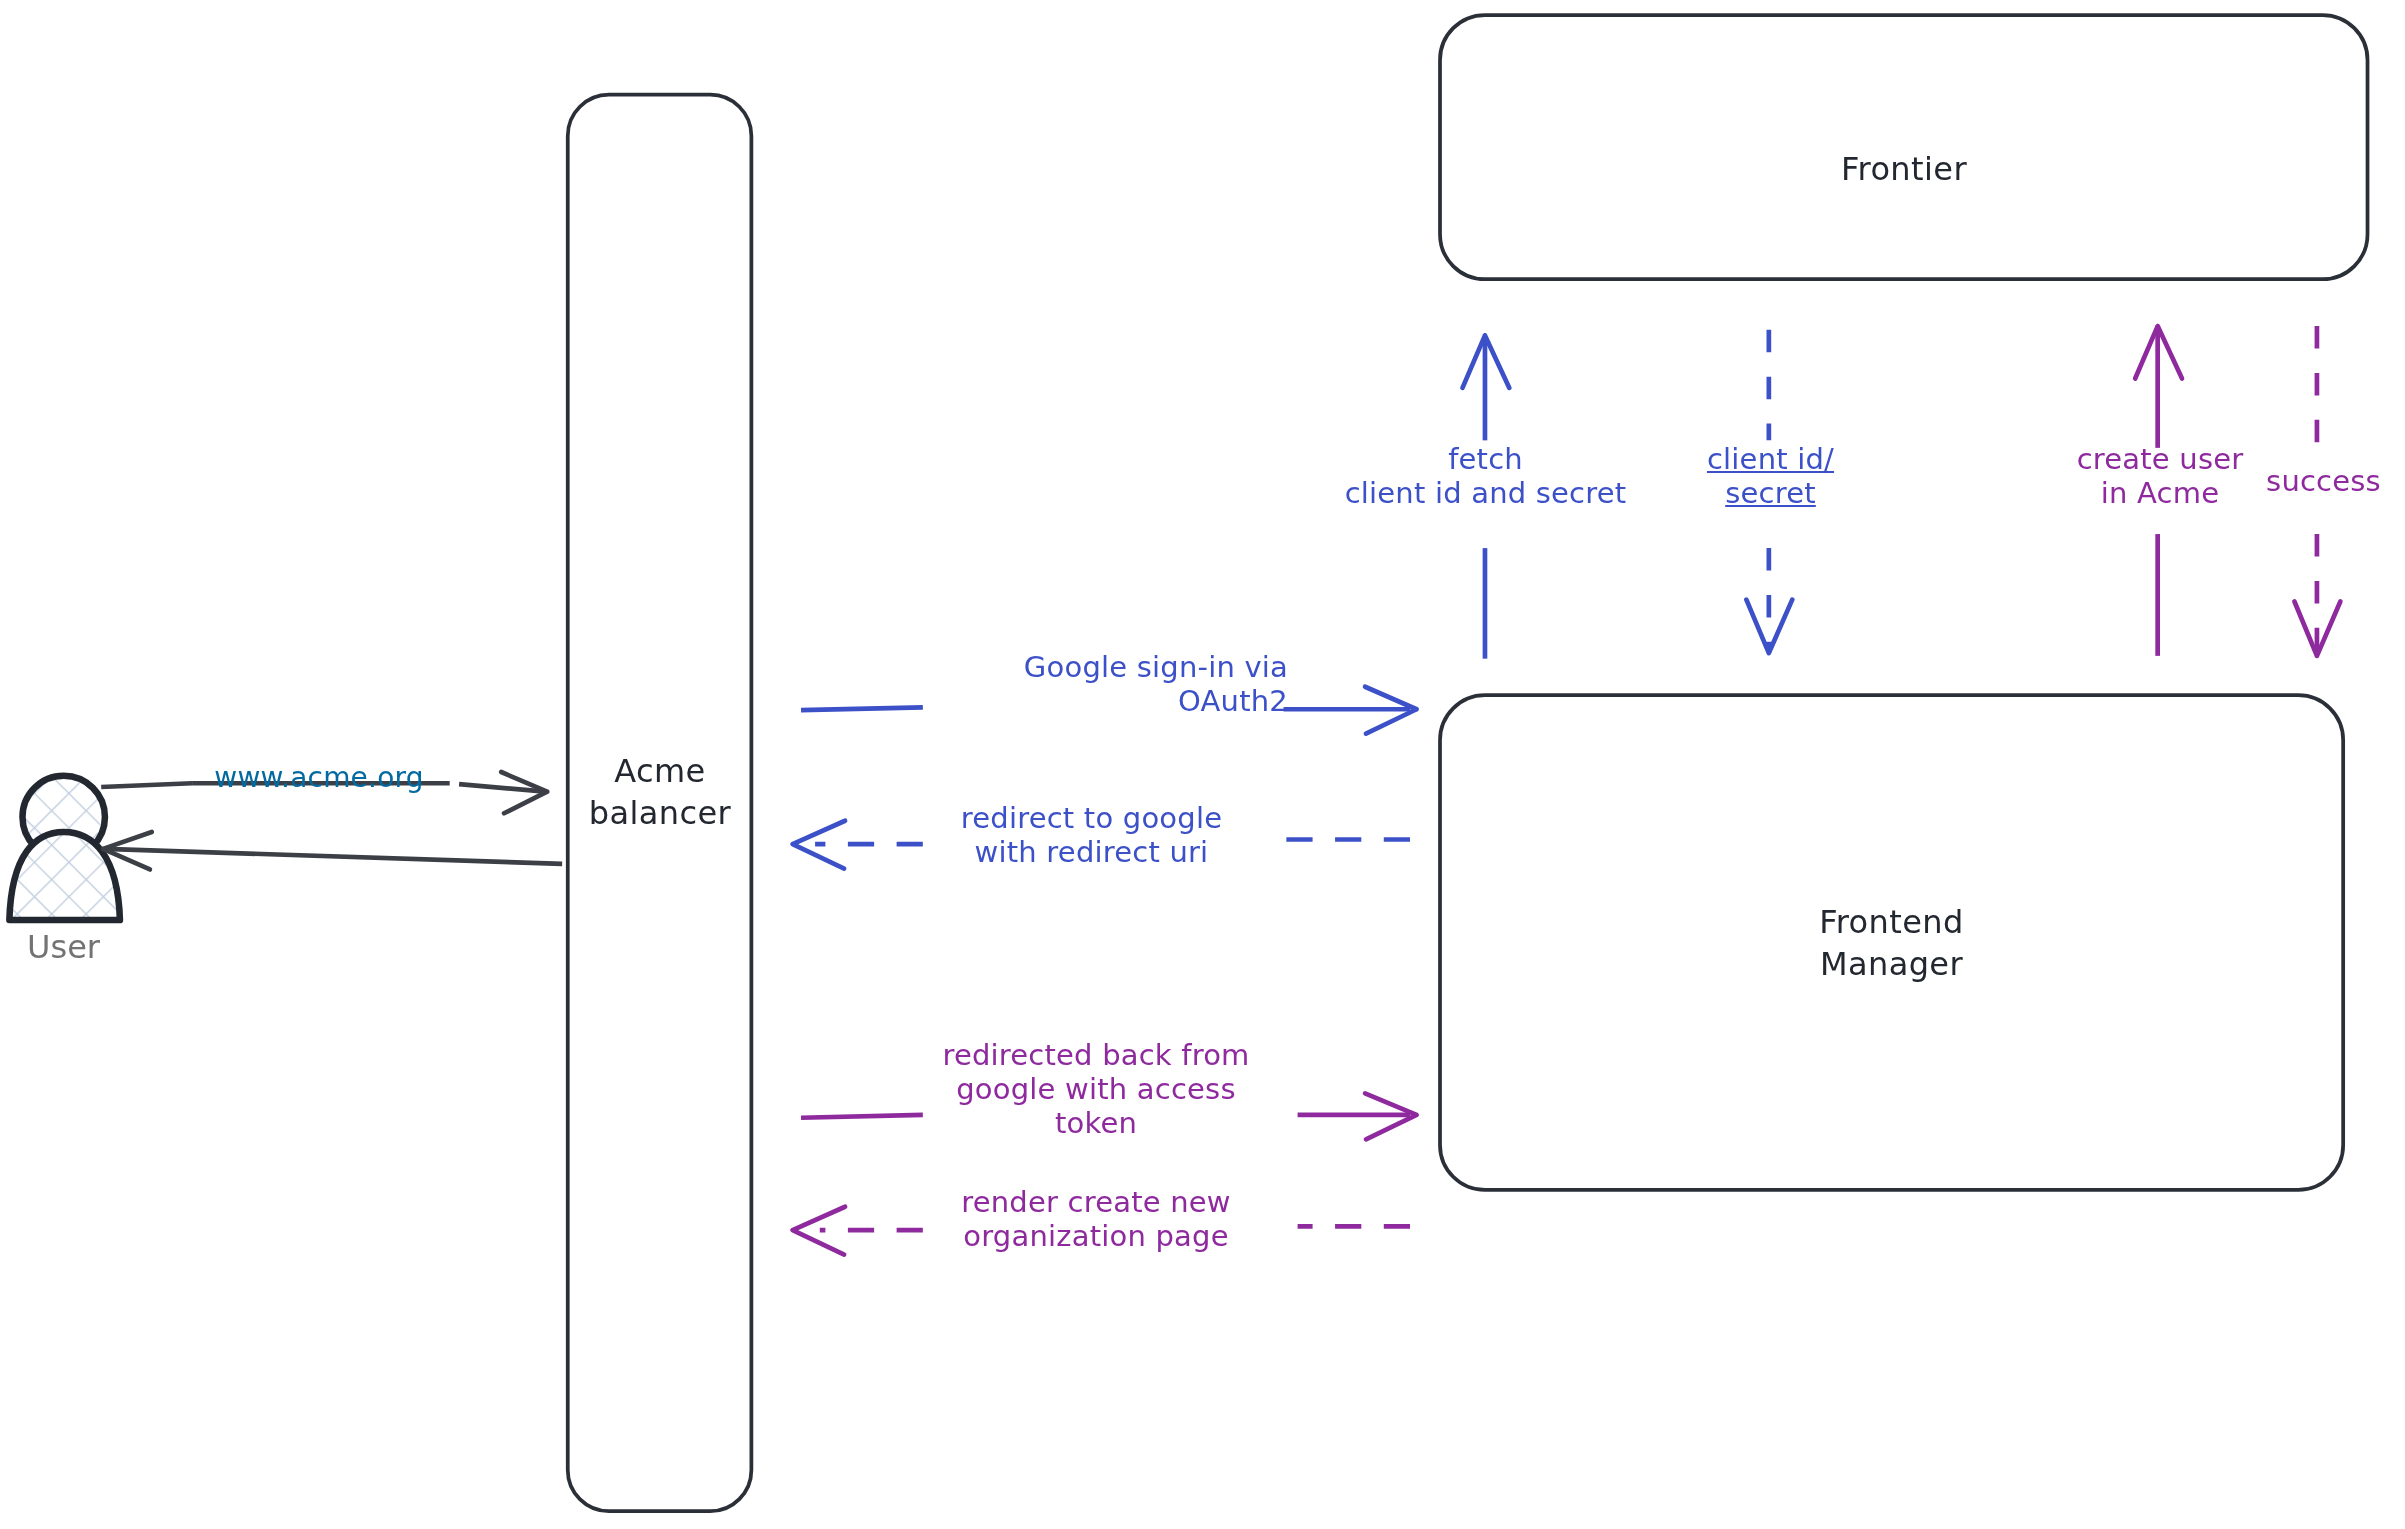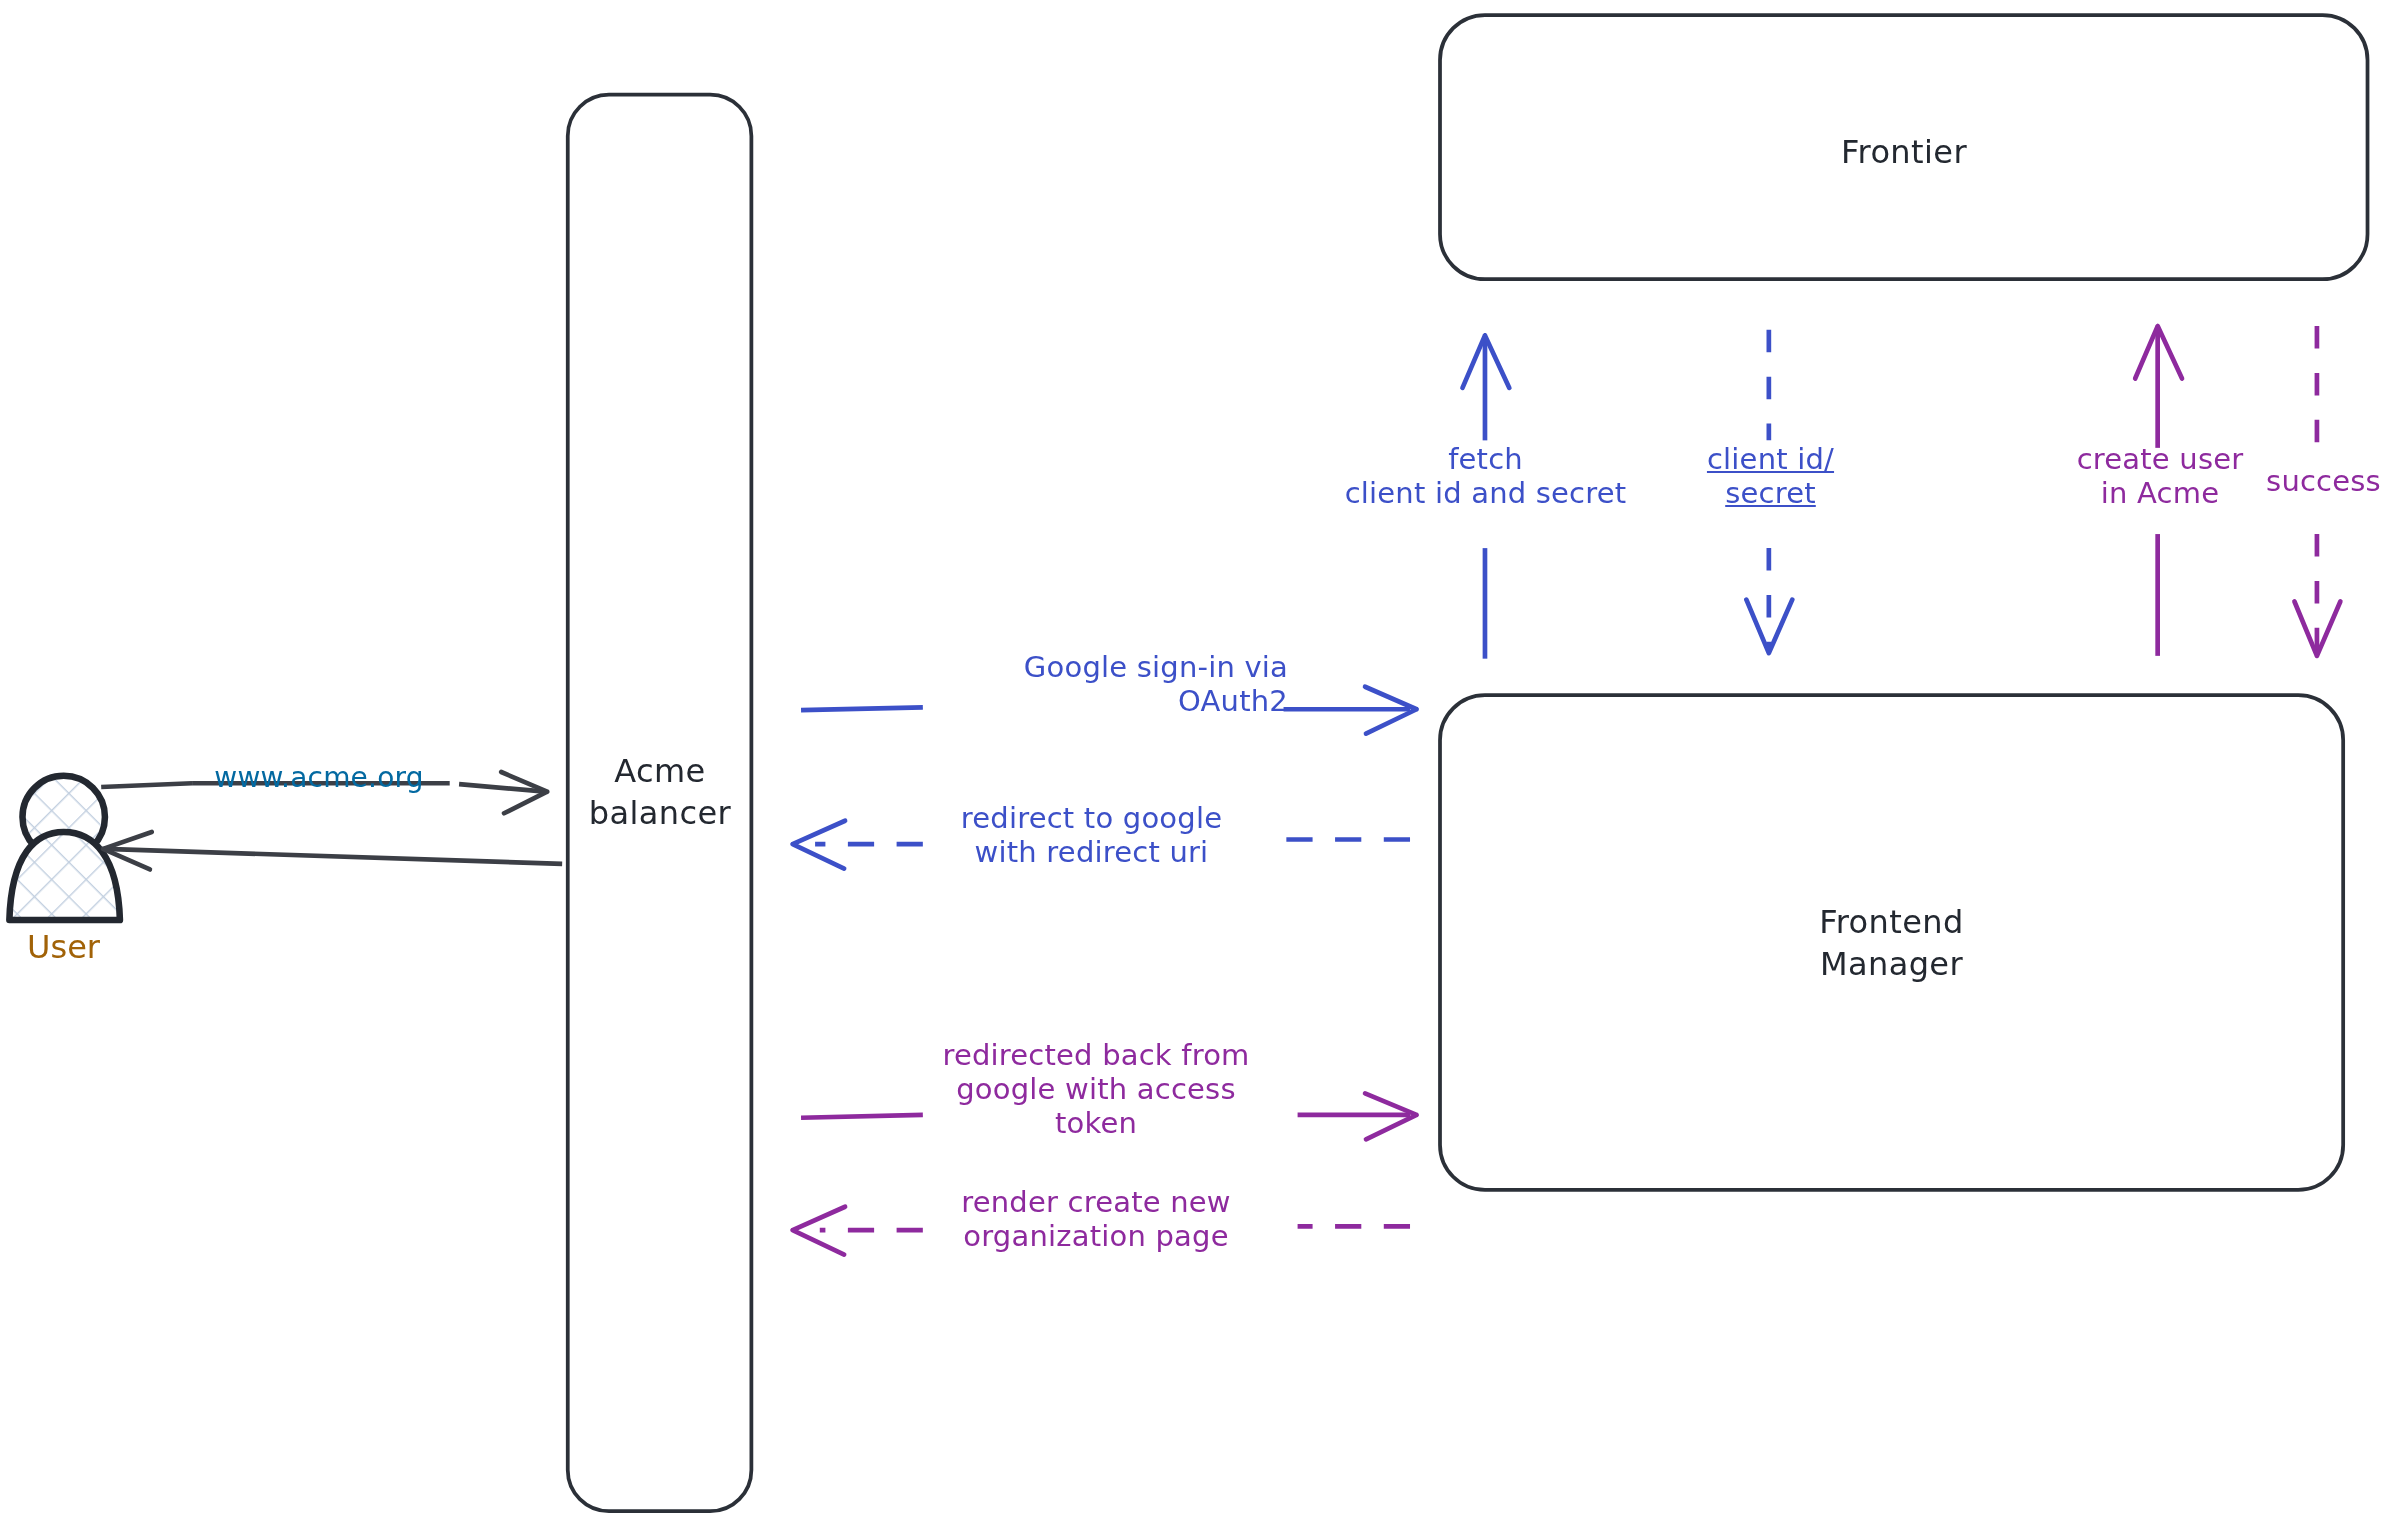--- a/index.html
+++ b/index.html
@@ -39,21 +39,21 @@
     line-height: 1.18;
     text-align: center;
     white-space: pre-line;
     letter-spacing: 0.2px;
   }
   .edge-label.blue { color: #3c50c8; }
   .edge-label.purple { color: #8e2a9e; }
   .edge-label.dark { color: #0369a1; }
   .actor-label {
     position: absolute;
-    color: #a16207;
+    color: #737373;
     font-size: 32px;
     font-family: "DejaVu Sans", sans-serif;
     text-align: center;
   }
 </style>
 </head>
 <body>
 
 <div id="canvas">
 
@@ -136,21 +136,21 @@
       <line x1="2473" y1="570" x2="2473" y2="695" stroke="#8e2a9e" stroke-width="5" stroke-dasharray="24 26"></line>
       <path d="M2473 700 L2449 642 M2473 700 L2498 642" fill="none" stroke="#8e2a9e" stroke-width="5" stroke-linecap="round"></path>
     </g>
   </svg>
 
   <div class="actor-label" style="left:0px; top:928px; width:127px;">User</div>
 
   <div class="node-label" style="left:555px; top:750px; width:210px;">Acme
 balancer</div>
 
-  <div class="node-label" style="left:1440px; top:131px; width:928px;">Frontier</div>
+  <div class="node-label" style="left:1440px; top:148px; width:928px;">Frontier</div>
 
   <div class="node-label" style="left:1440px; top:901px; width:903px;">Frontend
 Manager</div>
 
   <div class="edge-label dark" style="left:169px; top:761px; width:300px; font-size:28px;">www.acme.org</div>
 
   <div class="edge-label blue" style="left:904px; top:650px; width:384px;text-align:right;">Google sign-in via
 OAuth2</div>
 
   <div class="edge-label blue" style="left:904px; top:801px; width:375px;">redirect to google

